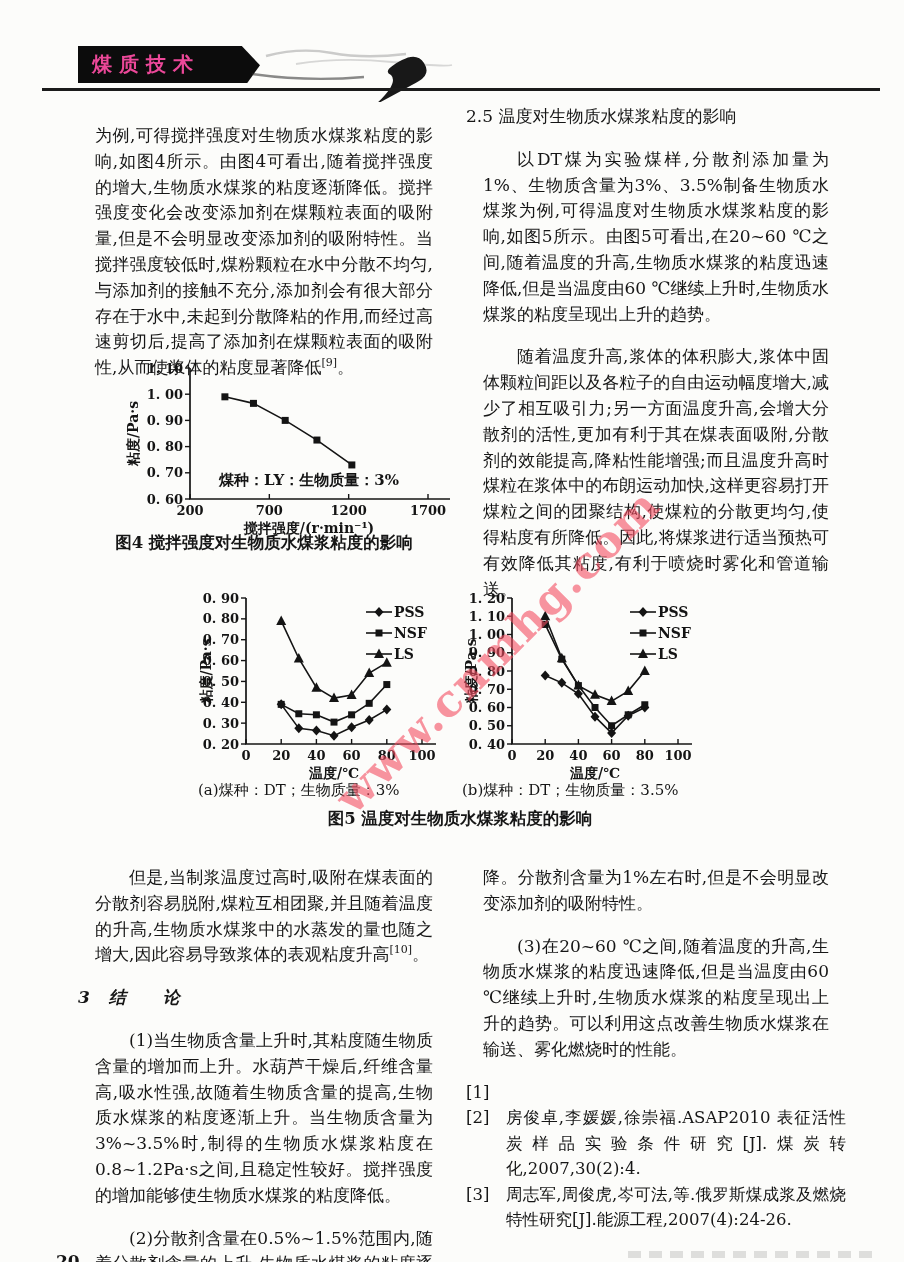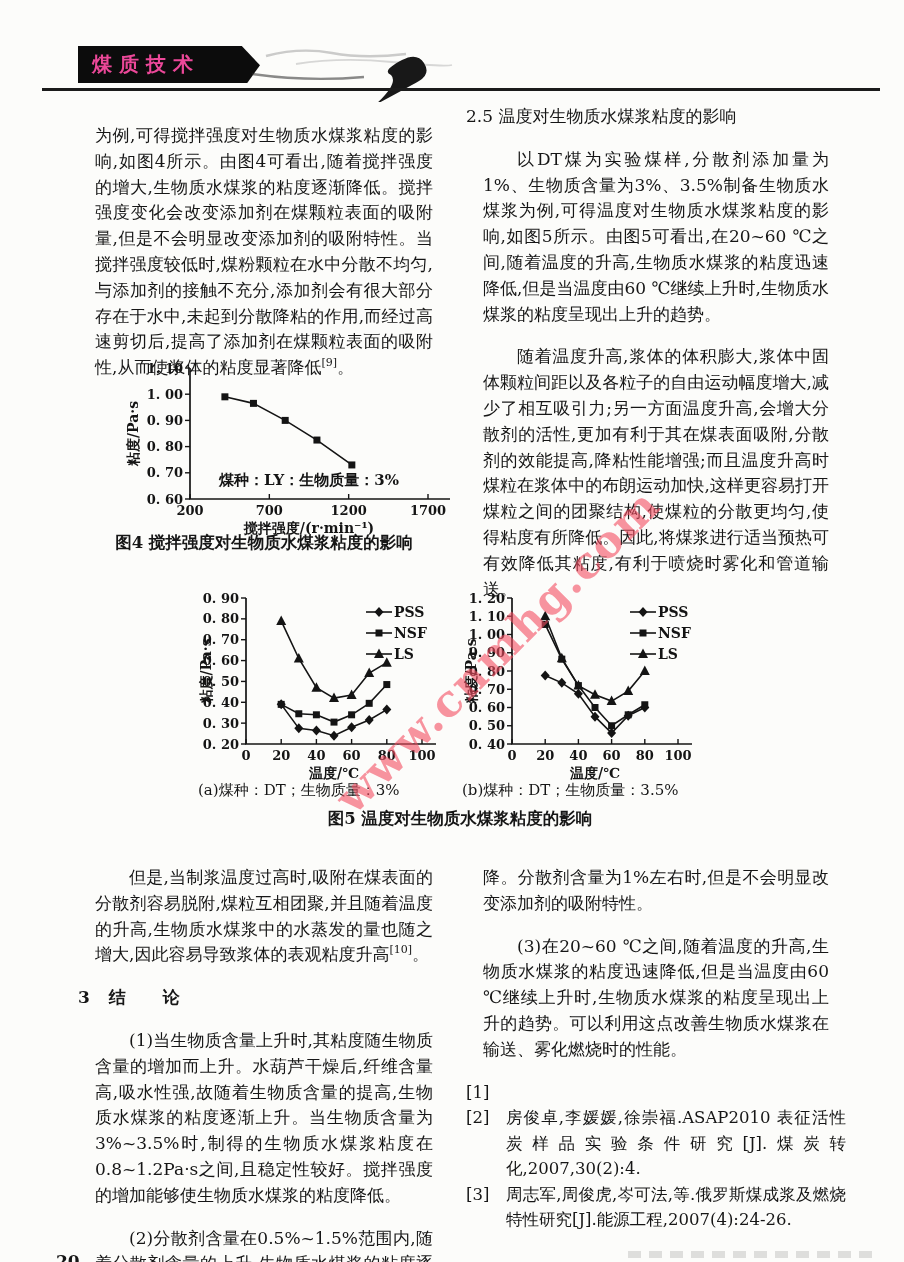--- a/index.html
+++ b/index.html
@@ -9,21 +9,21 @@
   .page p{margin:17px;text-align:justify;font-size:17px;line-height:25.8px;}
   .indent{text-indent:2em;}
   sup{font-size:11px;line-height:0;vertical-align:super;}
   .colL{left:78px;width:372px;}
   .colR{left:466px;width:380px;}
   .banner{left:78px;top:46px;width:182px;height:37px;background:#0c0c0c;
           clip-path:polygon(0 0,90% 0,100% 52%,93% 100%,0 100%);display:flex;align-items:center;}
   .banner span{color:#ec4899;font-weight:bold;font-size:20px;letter-spacing:7px;padding-left:14px;white-space:nowrap;}
   .rule{left:42px;top:88px;width:838px;height:3px;background:#1b1b1b;}
   .sec-heading{font-weight:normal;font-size:17px;margin:0 0 8px 0 !important;}
-  .concl-heading{font-weight:bold;font-size:20px;margin:16px 0 14px 0 !important;letter-spacing:1px;}
+  .concl-heading{font-weight:bold;font-size:20px;margin:16px 0 14px 0 !important;letter-spacing:1px;font-style:italic;}
   .refs-heading{font-weight:bold;font-size:17px;margin:18px 0 14px 0 !important;}
   .fig-caption{font-weight:bold;font-size:16.5px;text-align:center;}
   .sub-caption{font-weight:normal;font-size:15px;}
   .ref{display:flex;font-size:16.5px;line-height:25.5px;}
   .ref .num{width:40px;flex:none;}
   .ref .txt{flex:1;text-align:justify;}
   .watermark{left:282px;top:627px;width:420px;height:60px;transform:rotate(-45deg);
              color:rgba(243,77,96,.60);font-size:44px;font-weight:bold;letter-spacing:2px;
              text-align:center;line-height:60px;pointer-events:none;}
   .pageno{left:56px;top:1251px;font-weight:bold;font-size:17px;}

